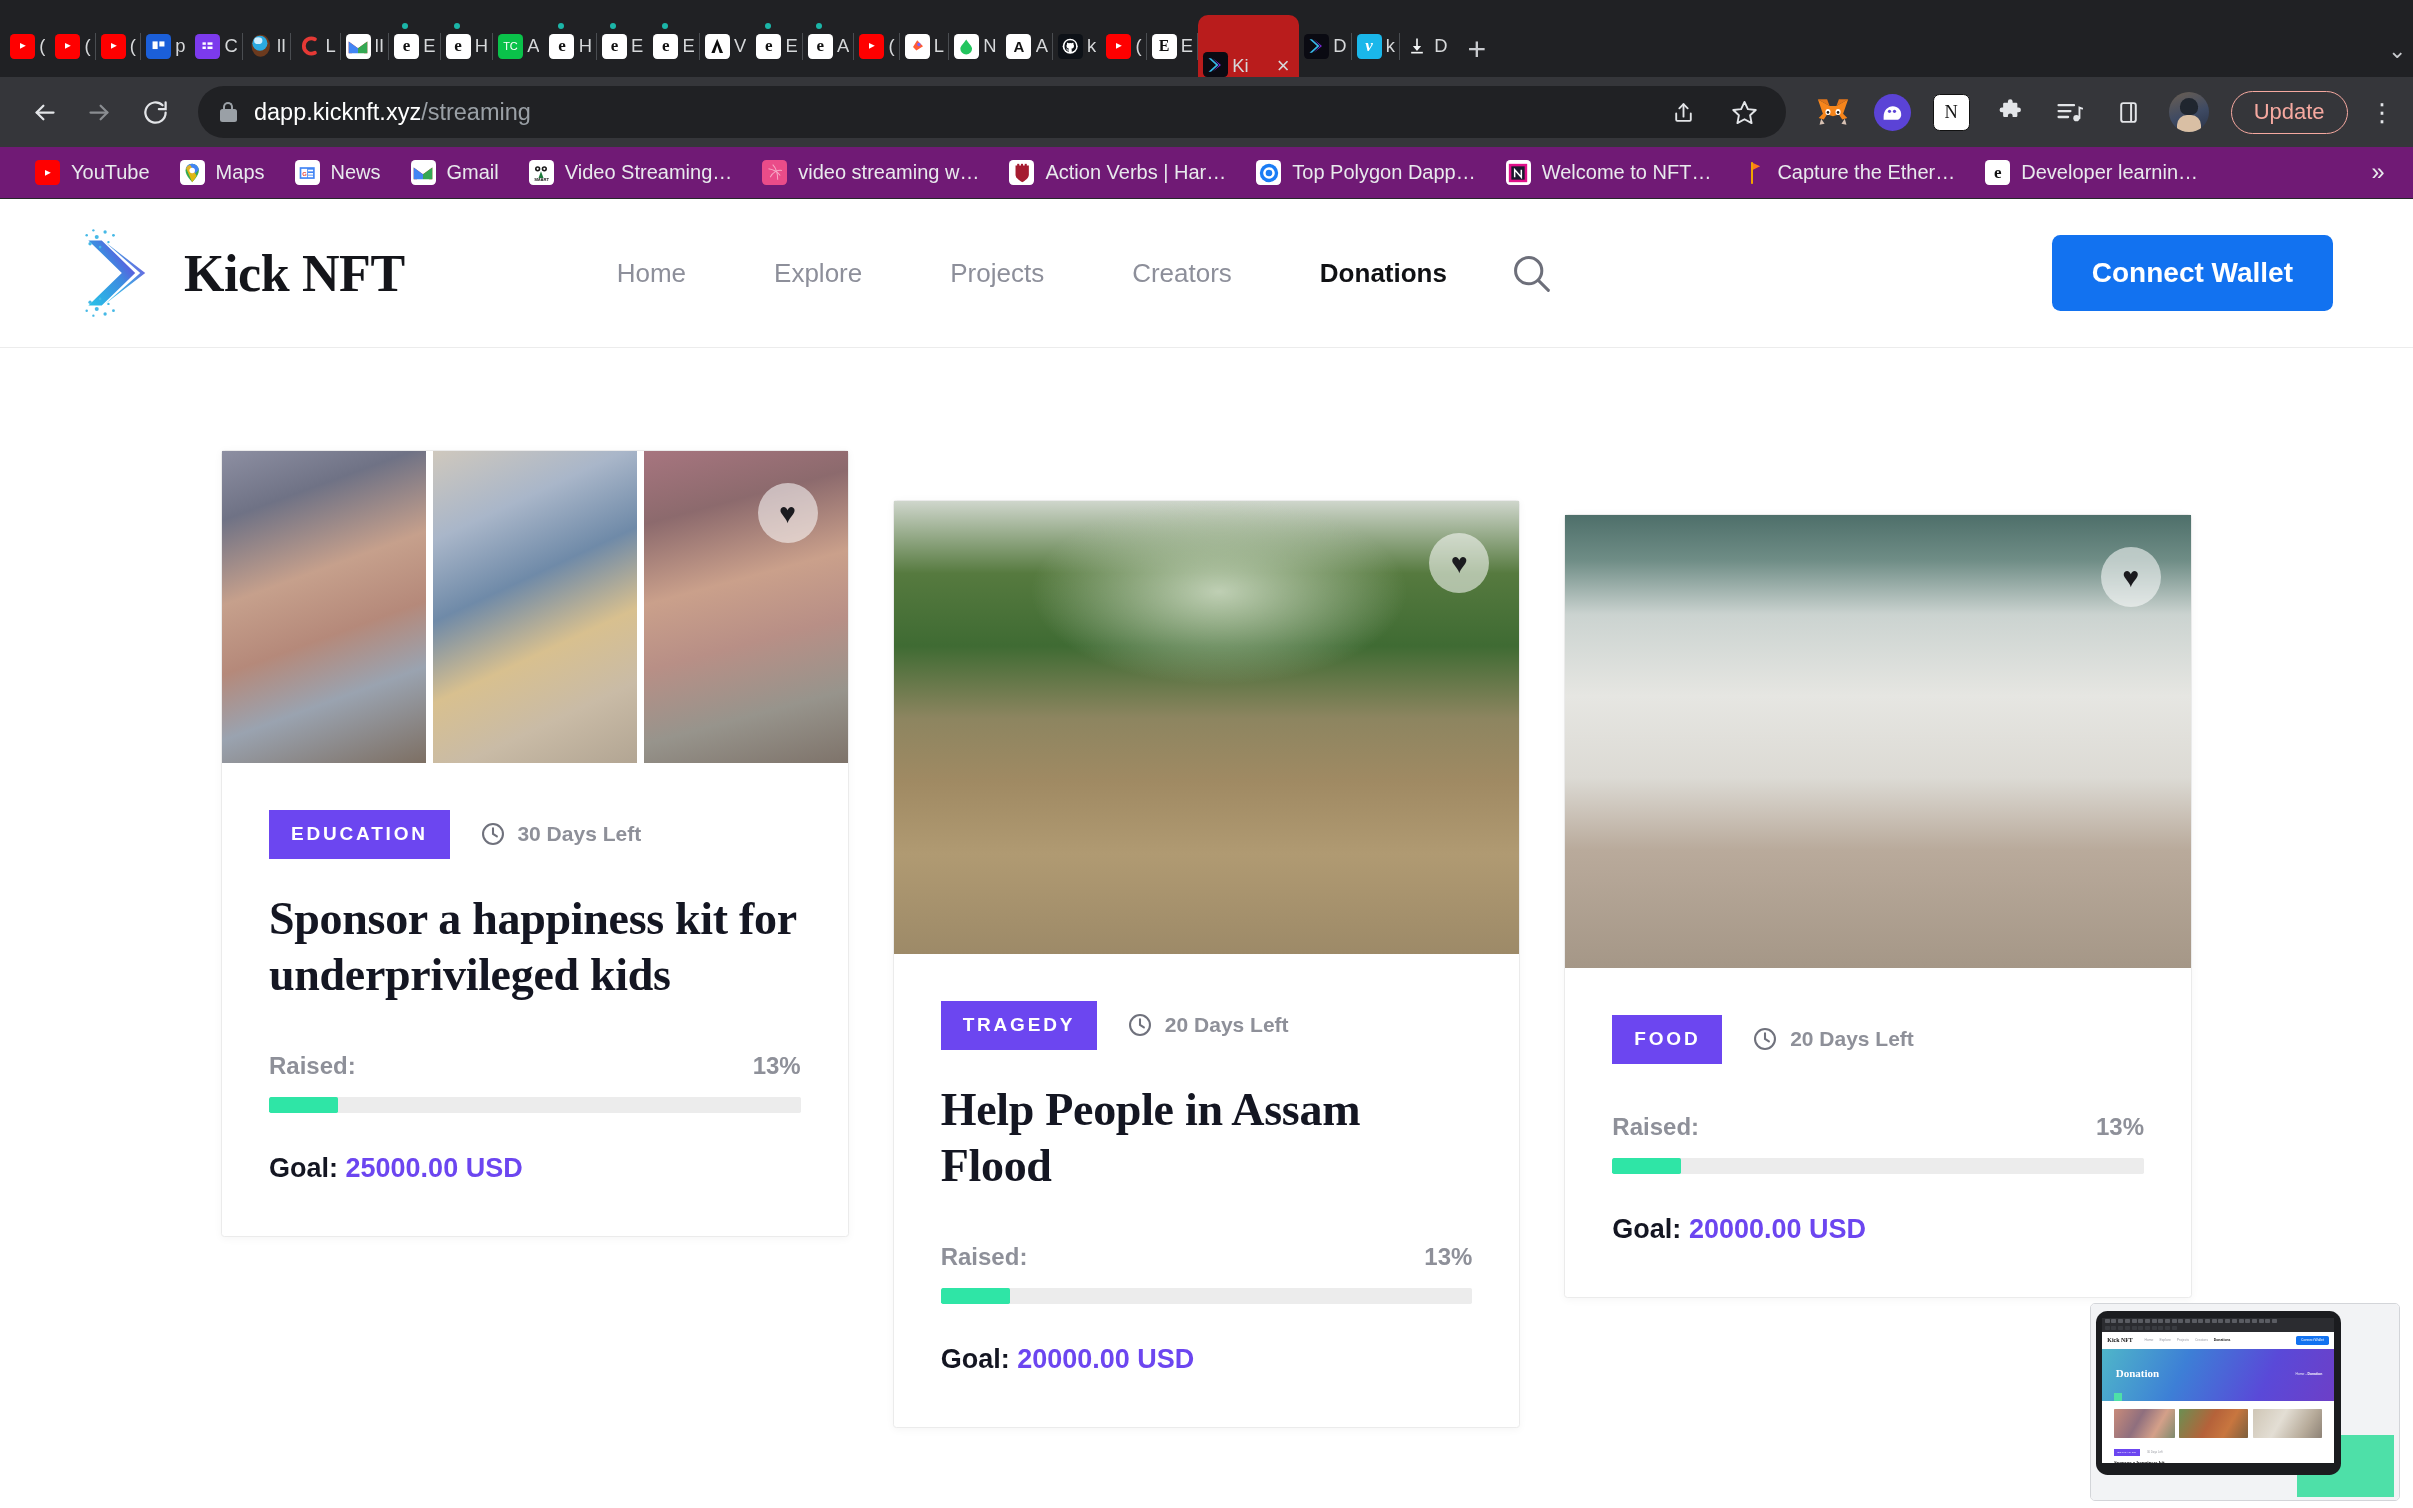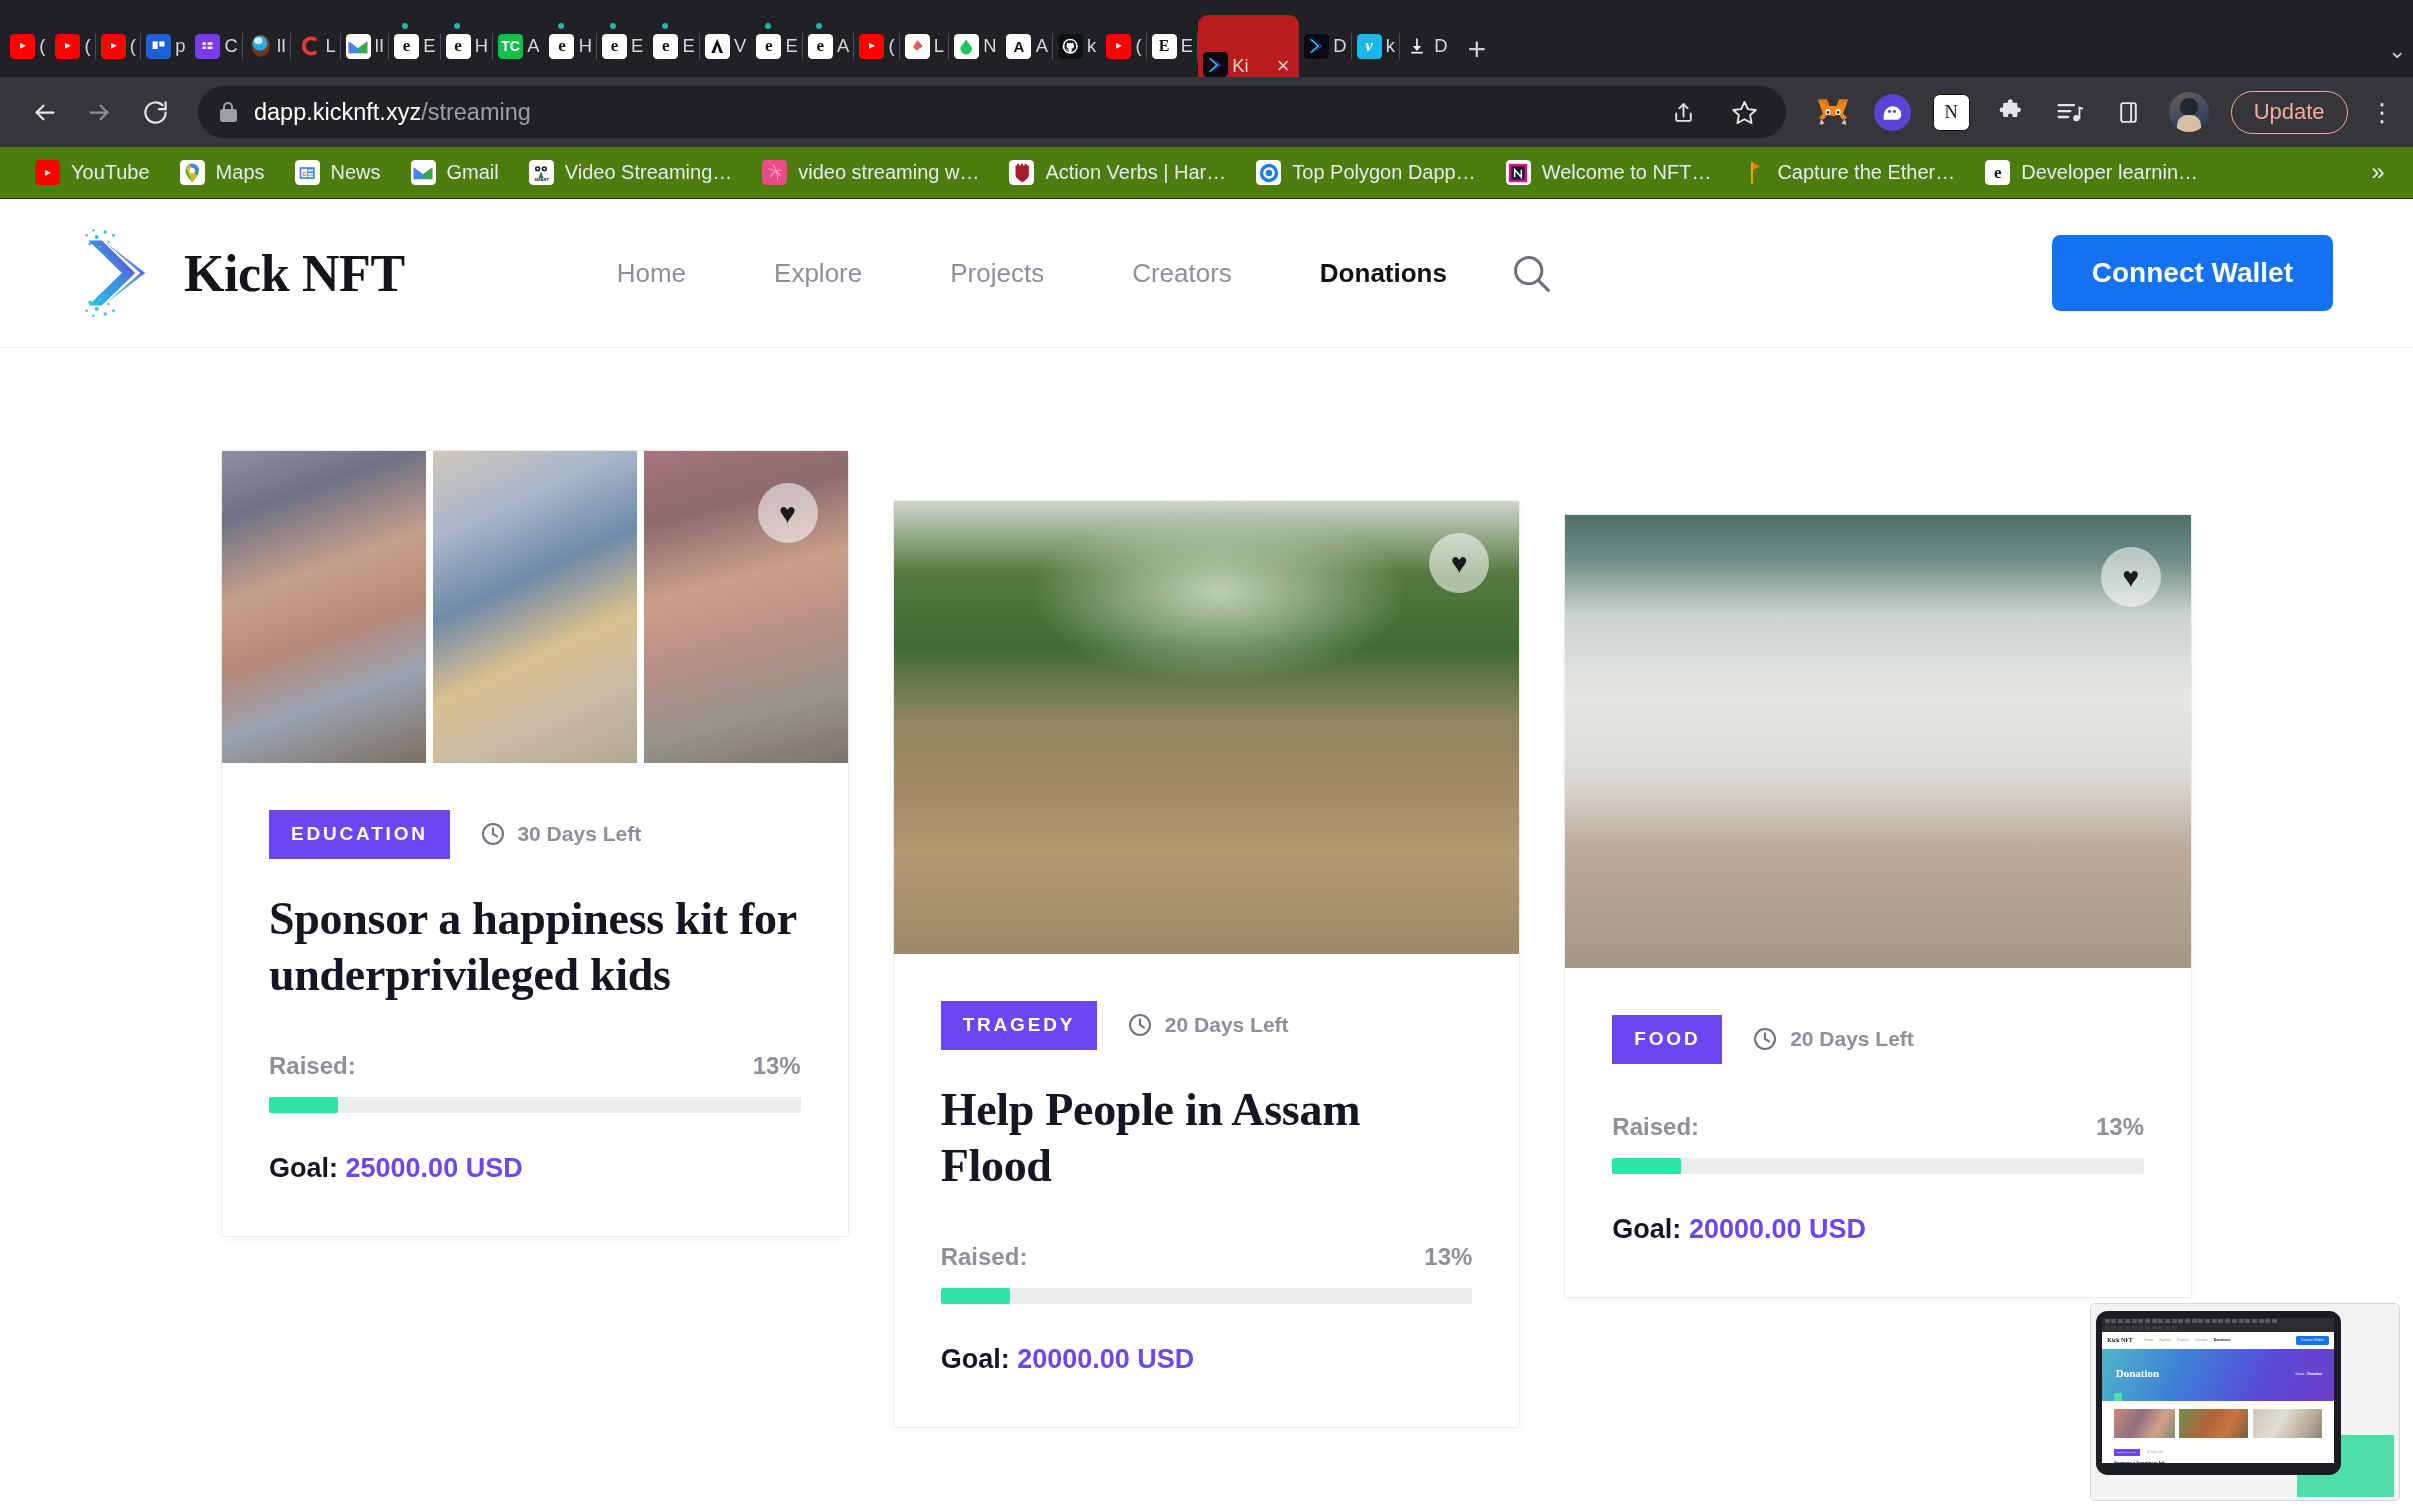--- a/index.html
+++ b/index.html
@@ -106,21 +106,21 @@
     width: 23.5px; height: 17px; border-radius: 10px 10px 0 0;
     background: #d9bfa4;
   }
   .update-pill {
     border: 1.7px solid #f6a9a0; color: #f6a9a0; border-radius: 22px;
     padding: 7.5px 22px; font-size: 22px; white-space: nowrap;
   }
   .kebab { color: #e3e5e8; font-size: 25px; line-height: .6; letter-spacing: 0; text-align: center; width: 25px; }
 
   .bookmarks {
-    height: 52px; background: #4d7c0f;
+    height: 52px; background: #701a75;
     display: flex; align-items: center; padding: 0 20px; gap: 3px;
     border-bottom: 0.8px solid #26272a;
   }
   .bm {
     display: flex; align-items: center; gap: 11px;
     padding: 0 15px; color: #e8eaed; font-size: 20px;
     white-space: nowrap; flex: 0 0 auto;
   }
   .bm-ico {
     width: 25px; height: 25px; border-radius: 4.2px; flex: 0 0 25px;
@@ -348,21 +348,21 @@
         </div>
         <div class="tab">
           <span class="tab-dot"></span>
           <span class="favicon" style="background:#fff">
             <span style="color:#111;font-family:'Liberation Serif',serif;font-size:17px;font-weight:bold">e</span>
           </span>
           <span class="tab-title">H</span>
         </div>
         <div class="tab">
           <span class="favicon" style="background:#0ac24a">
-            <span style="font-size:14px;color:#fff;font-weight:bold">TC</span>
+            <span style="font-size:11px;color:#fff;font-weight:normal">TC</span>
           </span>
           <span class="tab-title">A</span>
         </div>
         <div class="tab">
           <span class="tab-dot"></span>
           <span class="favicon" style="background:#fff">
             <span style="color:#111;font-family:'Liberation Serif',serif;font-size:17px;font-weight:bold">e</span>
           </span>
           <span class="tab-title">H</span>
         </div>

